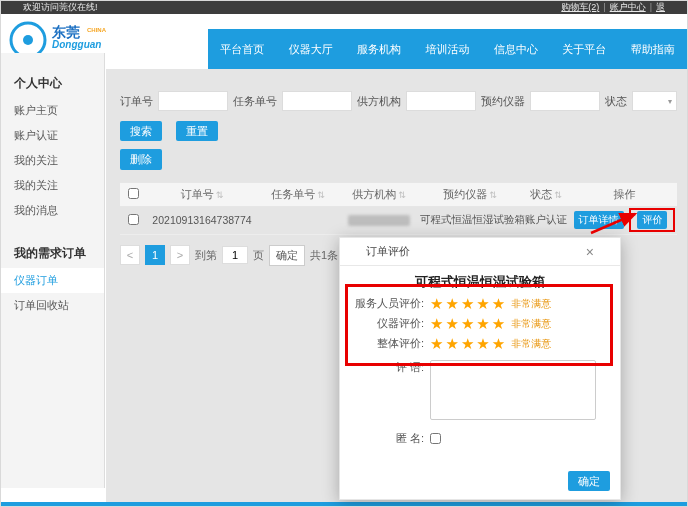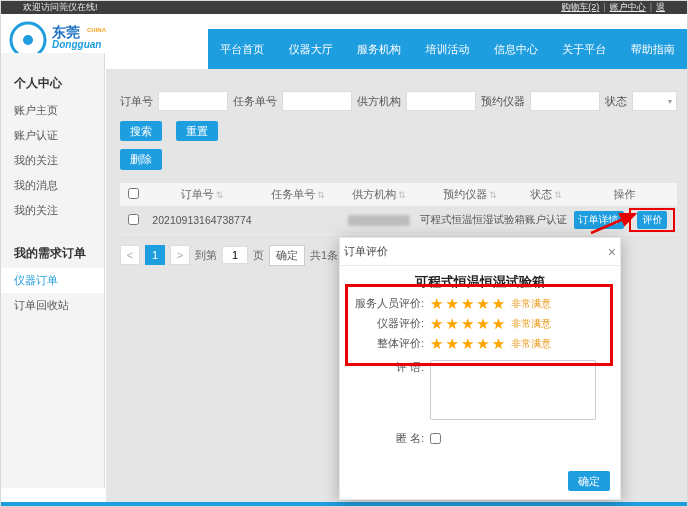--- a/index.html
+++ b/index.html
@@ -65,21 +65,21 @@
   .pg-input { width:26px; height:18px; border:1px solid #ddd; text-align:center; font-size:11px; }
   .pg-confirm { border:1px solid #ccc; background:#fff; font-size:11px; padding:2px 6px; cursor:pointer; color:#555; }
   .pg-select { border:1px solid #ddd; height:20px; display:flex; align-items:center; padding:0 4px; gap:3px;
                background:#fff; cursor:pointer; color:#555; }
   .caret { font-size:8px; color:#999; }
 
   
   .modal { position:absolute; left:338px; top:236px; width:282px; height:263px; background:#fff;
            border:1px solid #e6e6e6; box-shadow:0 3px 16px rgba(0,0,0,0.28); z-index:10; }
   .modal-hd { height:28px; border-bottom:1px solid #e8e8e8; display:flex; justify-content:space-between;
-              align-items:center; padding:0 4px; font-size:11px; color:#444; }
+              align-items:center; padding:0 26px; font-size:11px; color:#444; }
   .modal-close { font-size:14px; color:#888; cursor:pointer; line-height:1; }
   .modal-title { text-align:center; font-size:13px; font-weight:bold; color:#222; margin-top:7px; }
   .rate-row { display:flex; align-items:center; margin:5px 0; font-size:11px; }
   .rate-label { width:84px; text-align:right; color:#555; flex-shrink:0; }
   .stars { color:#FFA500; font-size:15px; letter-spacing:2px; margin:0 4px 0 6px; line-height:1; cursor:pointer; }
   .rate-text { color:#e8940a; font-size:10px; }
   .comment-row { display:flex; margin-top:9px; font-size:11px; }
   .comment-row textarea { width:166px; height:60px; border:1px solid #ccc; margin-left:6px; resize:none; border-radius:2px; }
   .anon-row { display:flex; align-items:center; margin-top:11px; font-size:11px; }
   .anon-row input { margin-left:6px; }
@@ -133,22 +133,22 @@
       <span class="nav-item">关于平台</span>
       <span class="nav-item">帮助指南</span>
     </div>
   </div>
 
   <div class="sidebar">
     <div class="sb-title">个人中心</div>
     <div class="sb-item">账户主页</div>
     <div class="sb-item">账户认证</div>
     <div class="sb-item">我的关注</div>
+    <div class="sb-item">我的关注</div>
     <div class="sb-item">我的消息</div>
-    <div class="sb-item">我的关注</div>
     <div class="sb-title mt">我的需求订单</div>
     <div class="sb-item active">仪器订单</div>
     <div class="sb-item">订单回收站</div>
   </div>
 
   <div class="content">
 
     <div class="filters">
       <label>订单号</label>
       <input class="f-input" type="text" style="">

